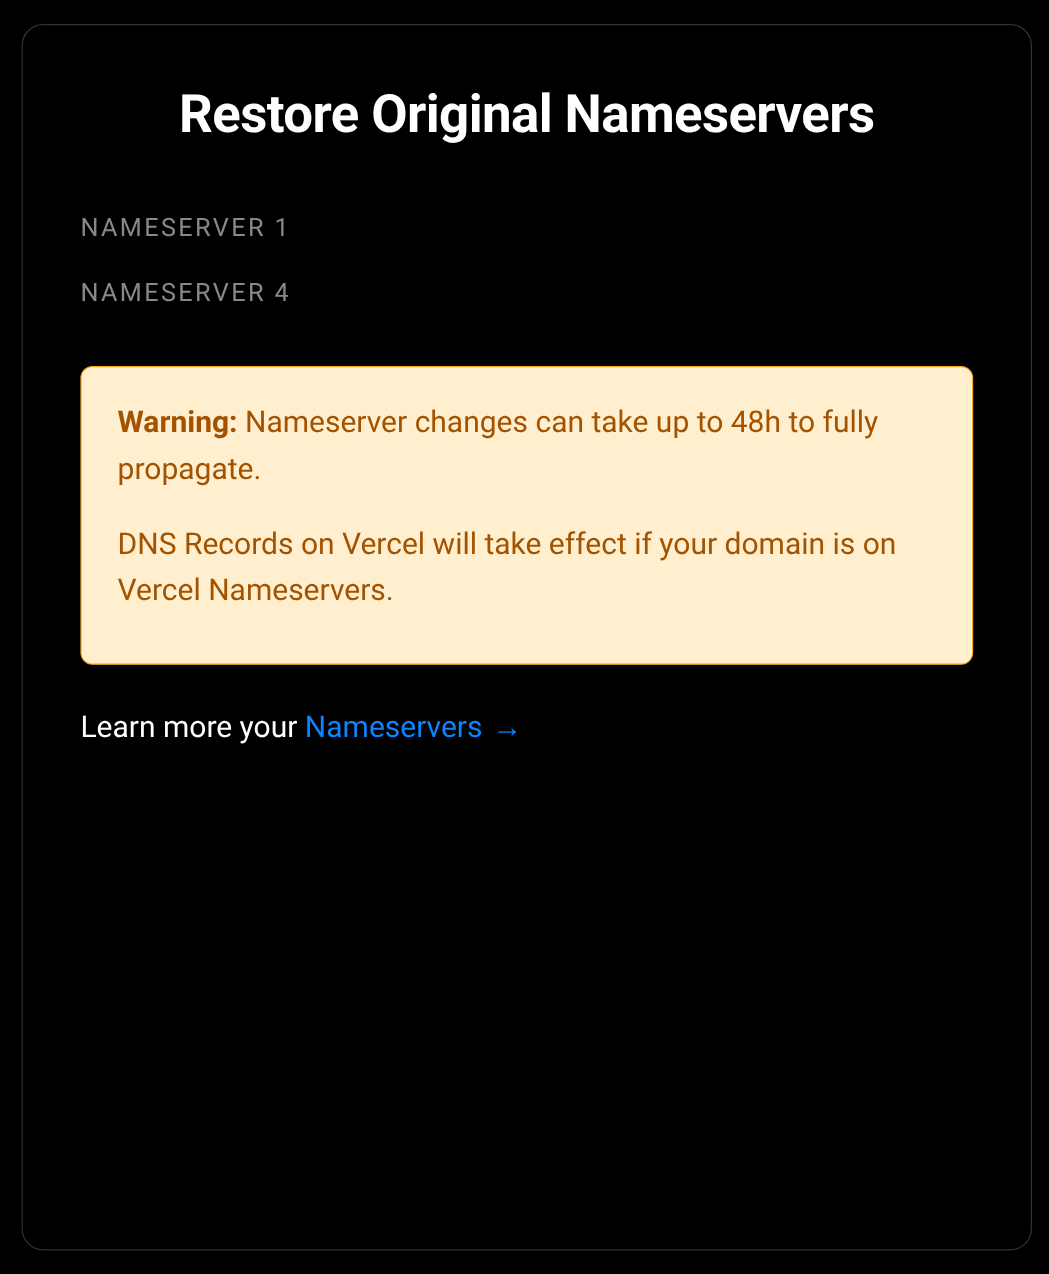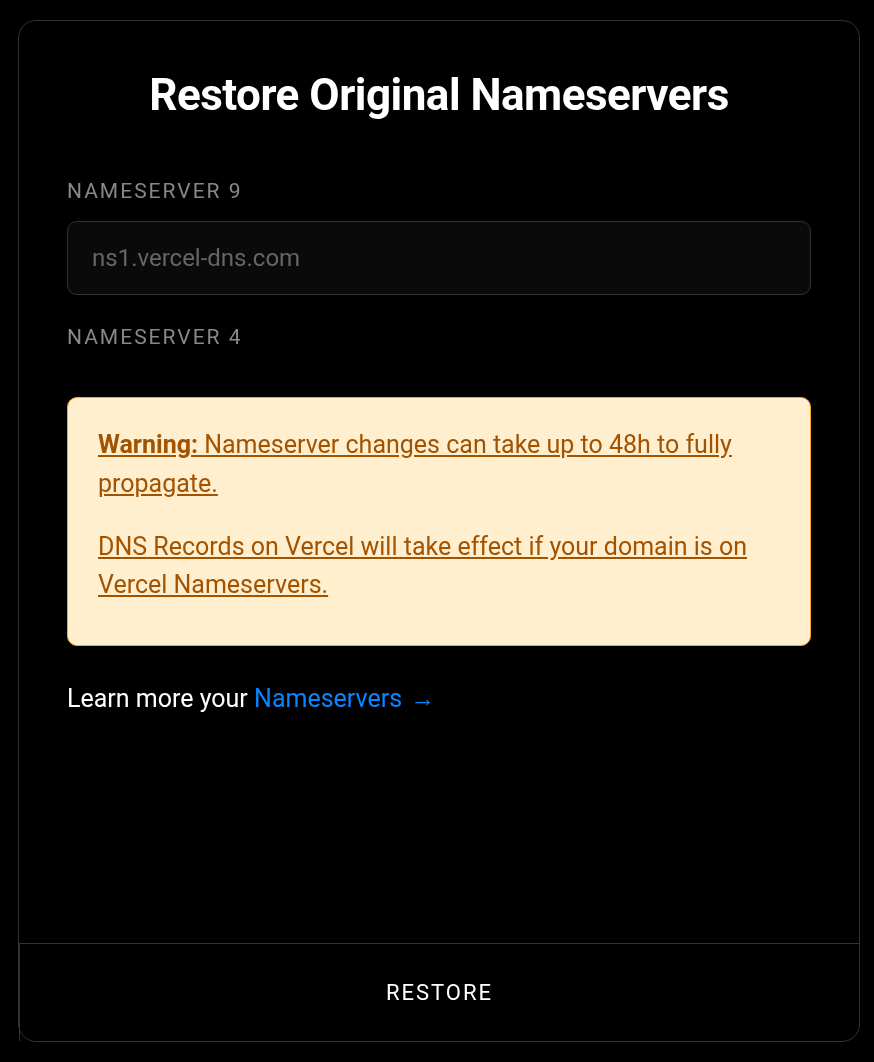--- a/index.html
+++ b/index.html
@@ -19,21 +19,21 @@
     .modal {
       position: absolute;
       top: 20px;
       left: 18px;
       right: 14px;
       bottom: 20px;
       background: #000;
       border: 1px solid #333;
       border-radius: 18px;
       display: flex;
-      flex-direction: column;
+      flex-direction: row;
     }
     .modal-body {
       flex: 1;
       padding: 48px 48px 40px 48px;
       overflow: hidden;
     }
     .modal-title {
       font-size: 44px;
       font-weight: 700;
       text-align: center;
@@ -69,21 +69,20 @@
       border: 1px solid #F5A623;
       border-radius: 10px;
       padding: 28px 30px;
       margin-top: 48px;
       margin-bottom: 38px;
     }
     .warning-text {
       color: #A35200;
       font-size: 25px;
       line-height: 1.55;
-      text-decoration: underline;
     }
     .warning-text p {
       margin-bottom: 24px;
     }
     .warning-text p:last-child {
       margin-bottom: 12px;
     }
     .warning-label {
       font-weight: 700;
     }
@@ -121,22 +120,21 @@
     }
   </style>
 </head>
 <body>
 
 <div class="modal">
   <div class="modal-body">
     <h1 class="modal-title">Restore Original Nameservers</h1>
 
     <div class="field-group">
-      <div class="field-label">NAMESERVER 9</div>
-      <input type="text" class="field-input" placeholder="ns1.vercel-dns.com" style="">
+      <div class="field-label">NAMESERVER 1</div>
     </div>
 
     <div class="field-group">
       <div class="field-label">NAMESERVER 4</div>
     </div>
 
     <div class="warning-box">
       <div class="warning-text">
         <p>
           <span class="warning-label">Warning:</span>
@@ -145,15 +143,14 @@
         <p>DNS Records on Vercel will take effect if your domain is on Vercel Nameservers.</p>
       </div>
     </div>
 
     <div class="learn-more">
       <span>Learn more your </span><a href="#" class="learn-more-link"><span>Nameservers</span> <span class="learn-more-arrow">→</span></a>
     </div>
   </div>
 
   <div class="modal-footer">
-    <button class="footer-btn primary">RESTORE</button>
   </div>
 </div>
 
 </body></html>

